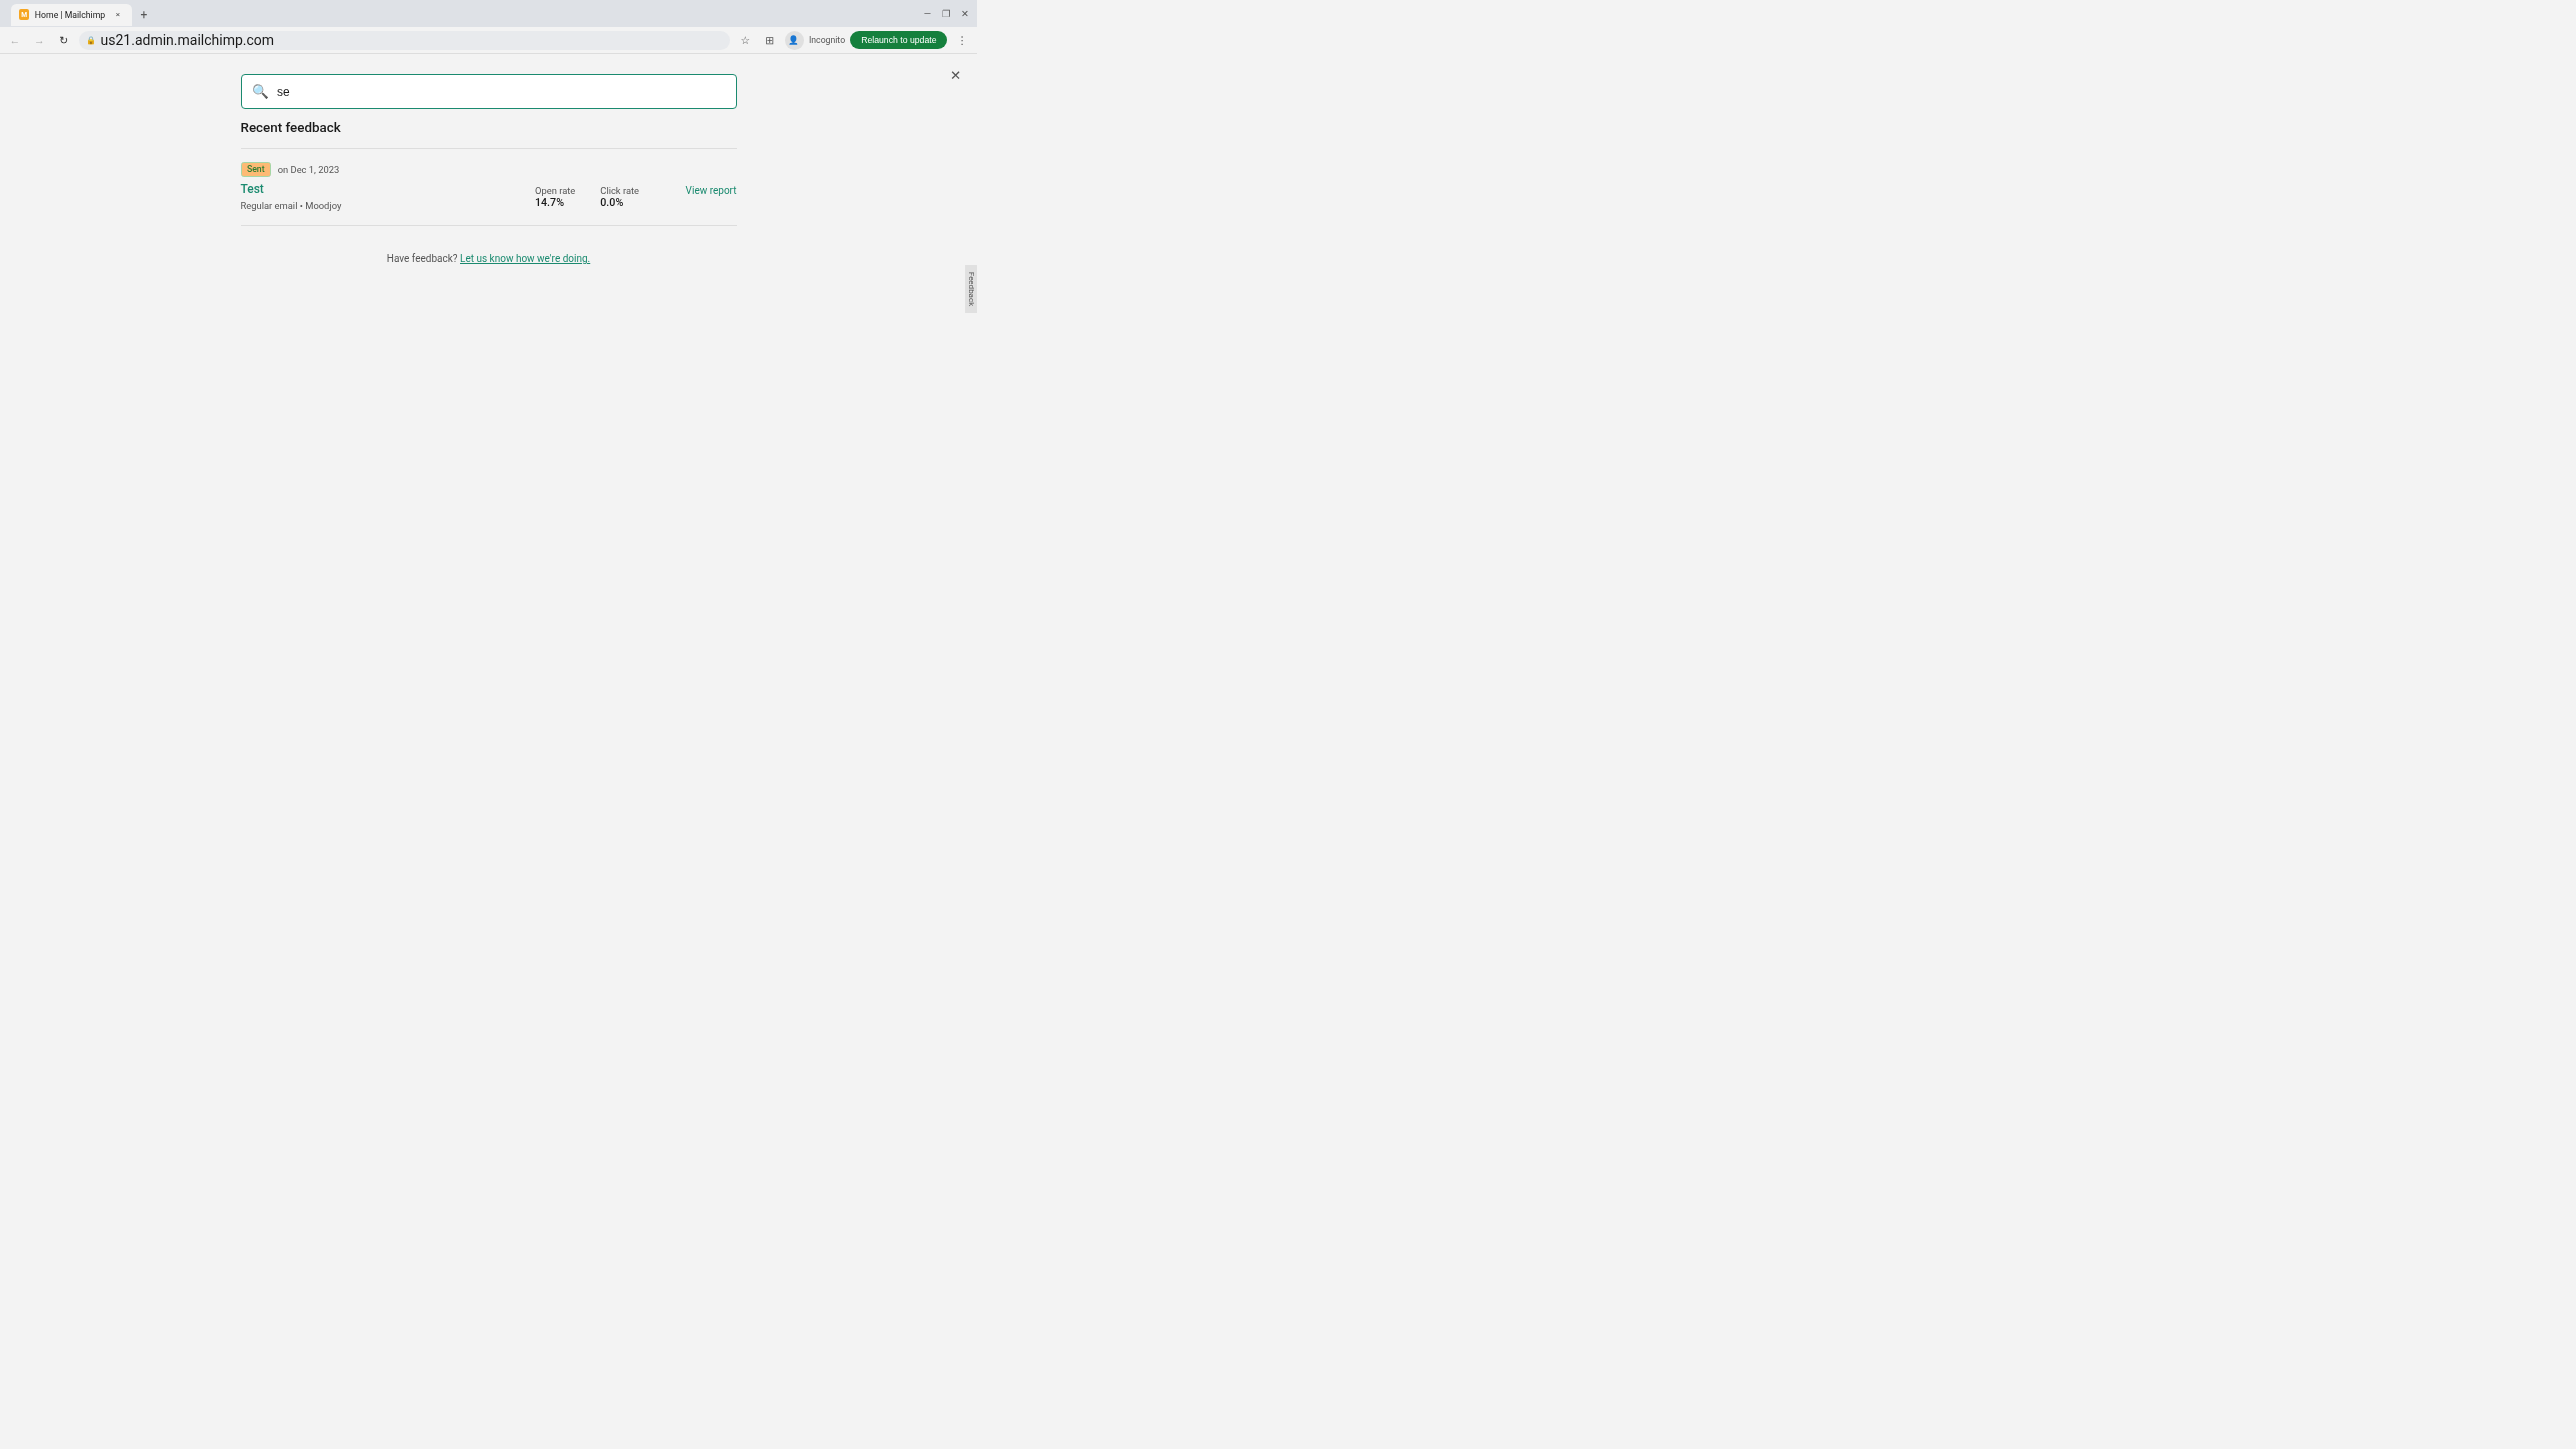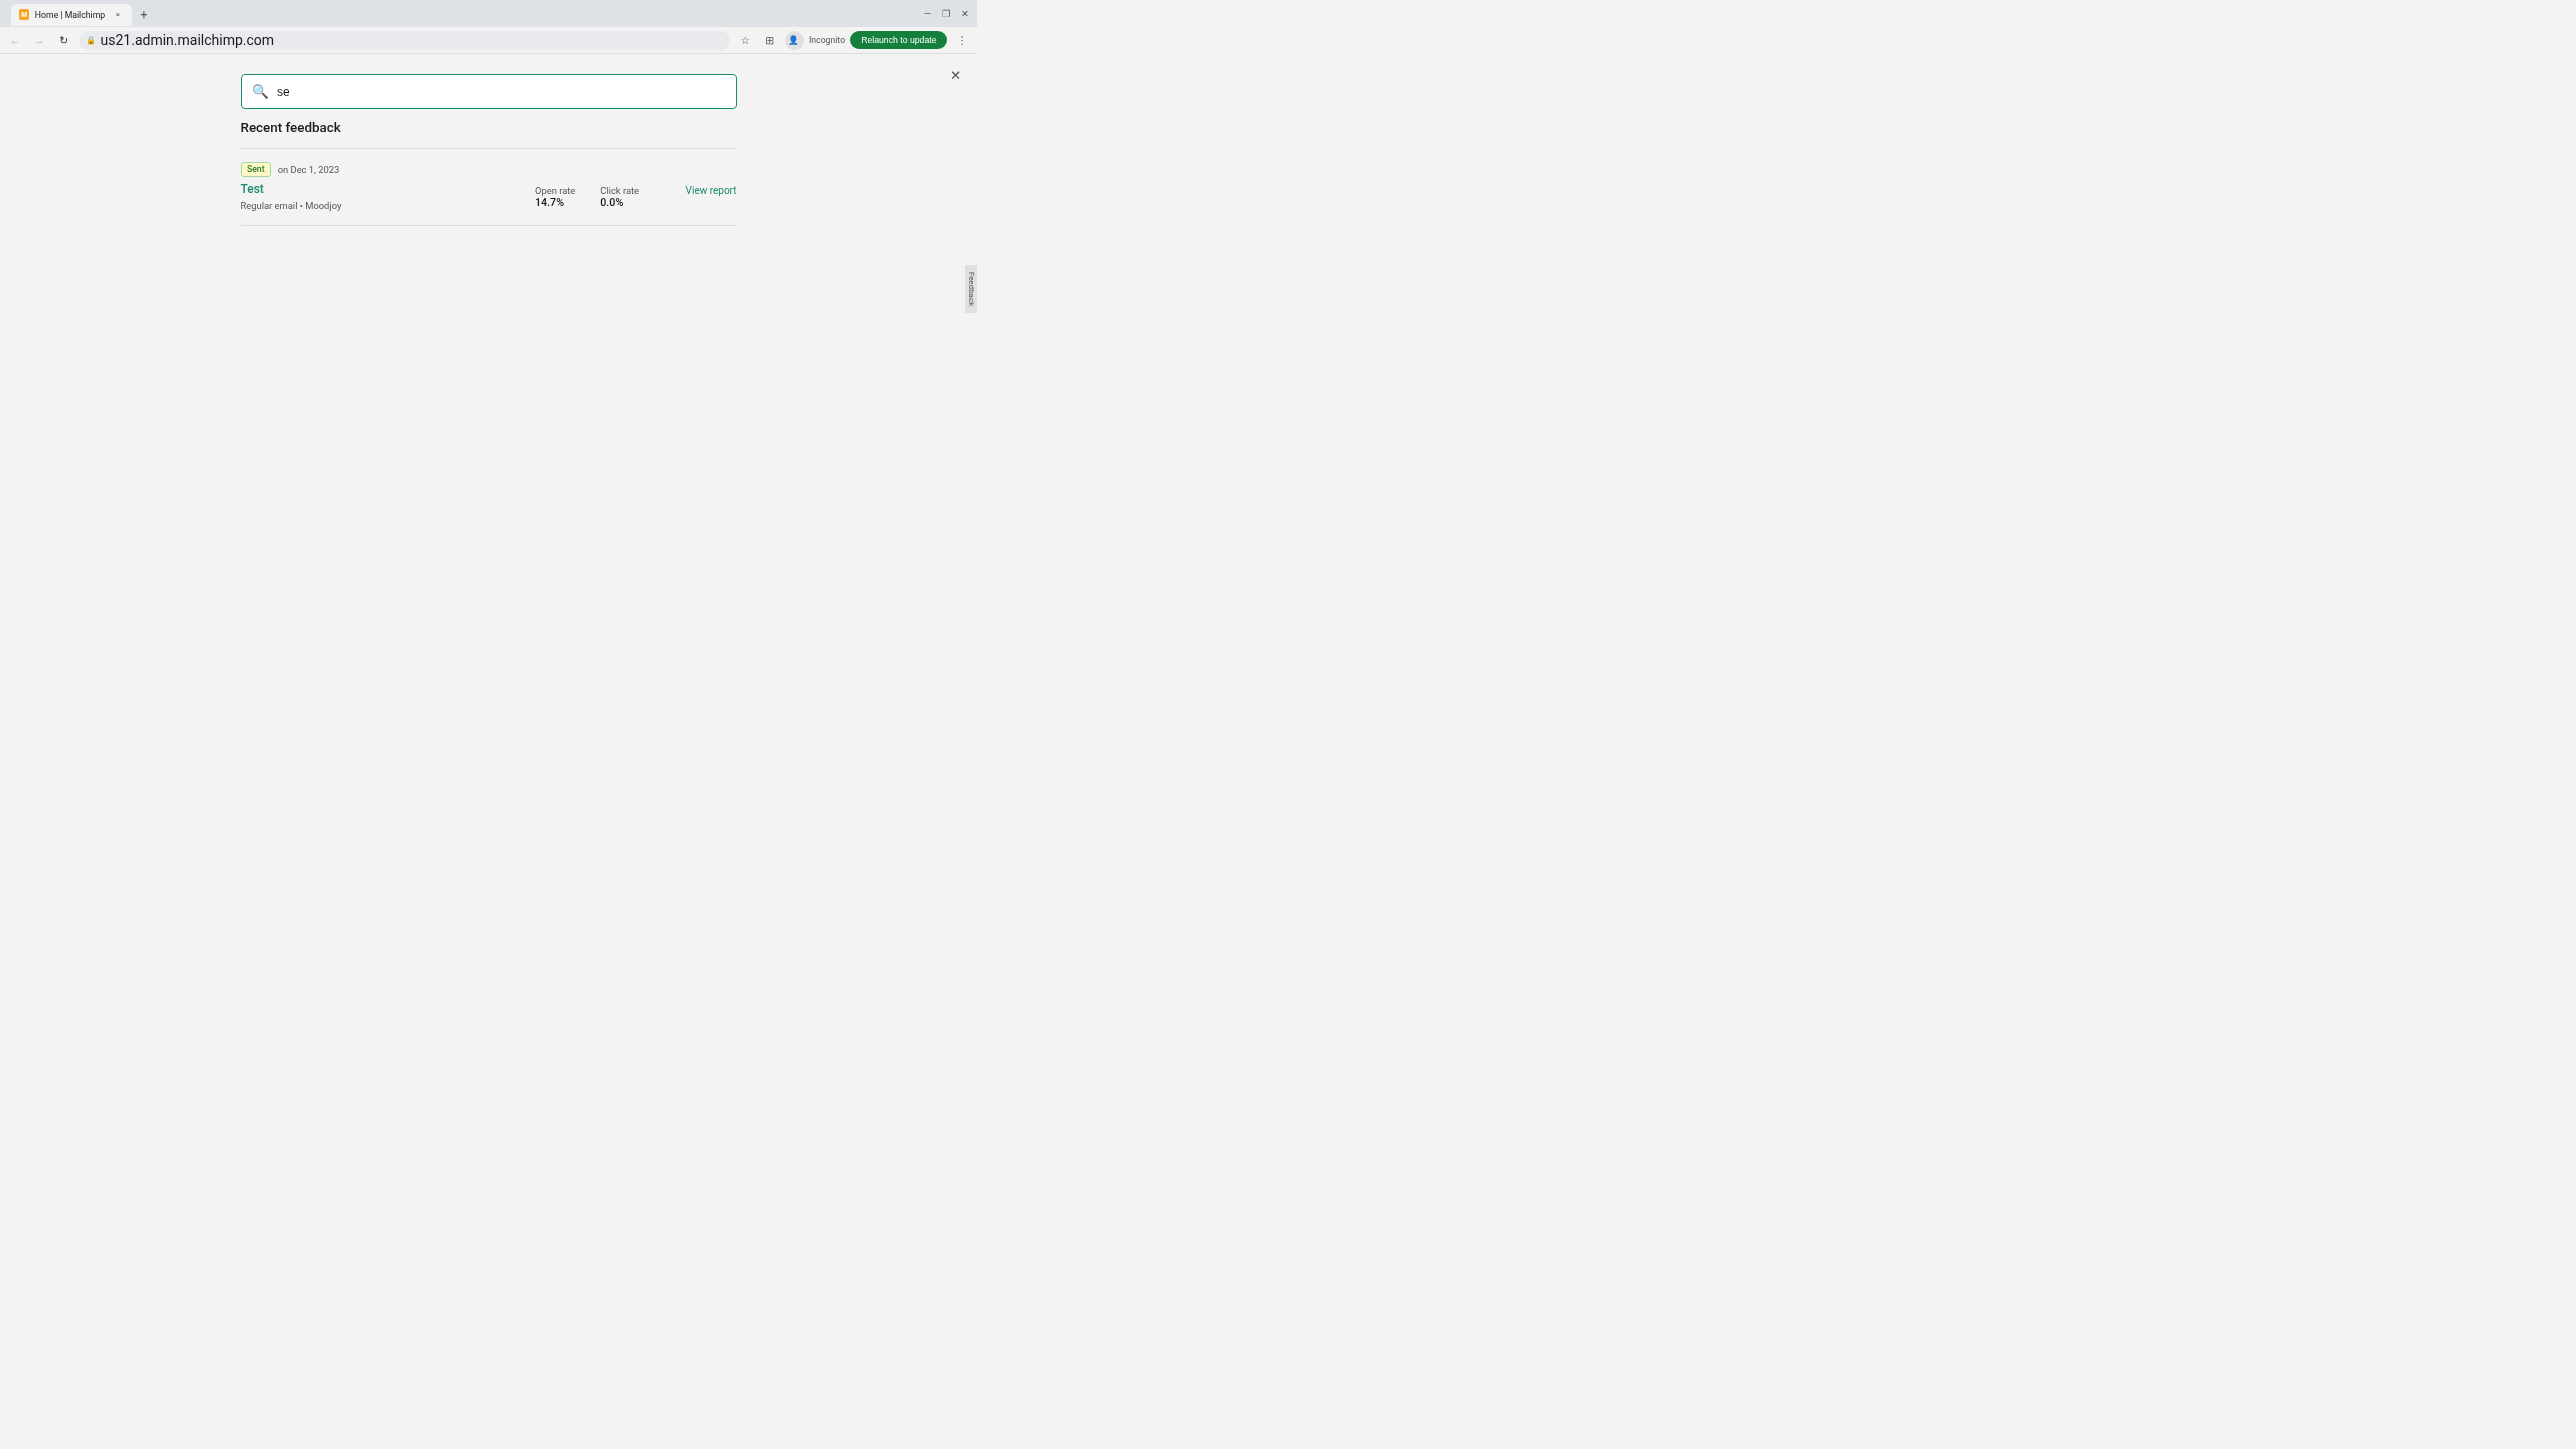--- a/index.html
+++ b/index.html
@@ -290,21 +290,21 @@
     }
 
     .campaign-top {
       display: flex;
       align-items: center;
       gap: 6.7px;
       margin-bottom: 5.4px;
     }
 
     .sent-badge {
-      background: #fef9c3;
+      background: #fdba74;
       color: #2e7d32;
       border: 0.7px solid #a5d6a7;
       border-radius: 2.7px;
       padding: 1.3px 5.4px;
       font-size: 8.7px;
       font-weight: 500;
     }
 
     .sent-date {
       font-size: 9.4px;
@@ -477,20 +477,25 @@
               <span class="stat-label">Click rate</span>
               <span class="stat-value">0.0%</span>
             </div>
             <a class="view-report-link">View report</a>
           </div>
         </div>
       </div>
 
     </div>
 
+    <div class="feedback-section">
+      <span>Have feedback?</span>
+      <span> </span>
+      <a class="feedback-link">Let us know how we're doing.</a>
+    </div>
 
   </div>
 
   <div style="position:absolute; right:-19px; top:50%; transform:translateY(-50%) rotate(90deg); transform-origin:center center;">
     <div style="background:#e0e0e0; padding:2.7px 6.7px; font-size:8px; color:#555; border-radius:2.7px 2.7px 0 0; cursor:pointer;">Feedback</div>
   </div>
 
 </div>
 
 

